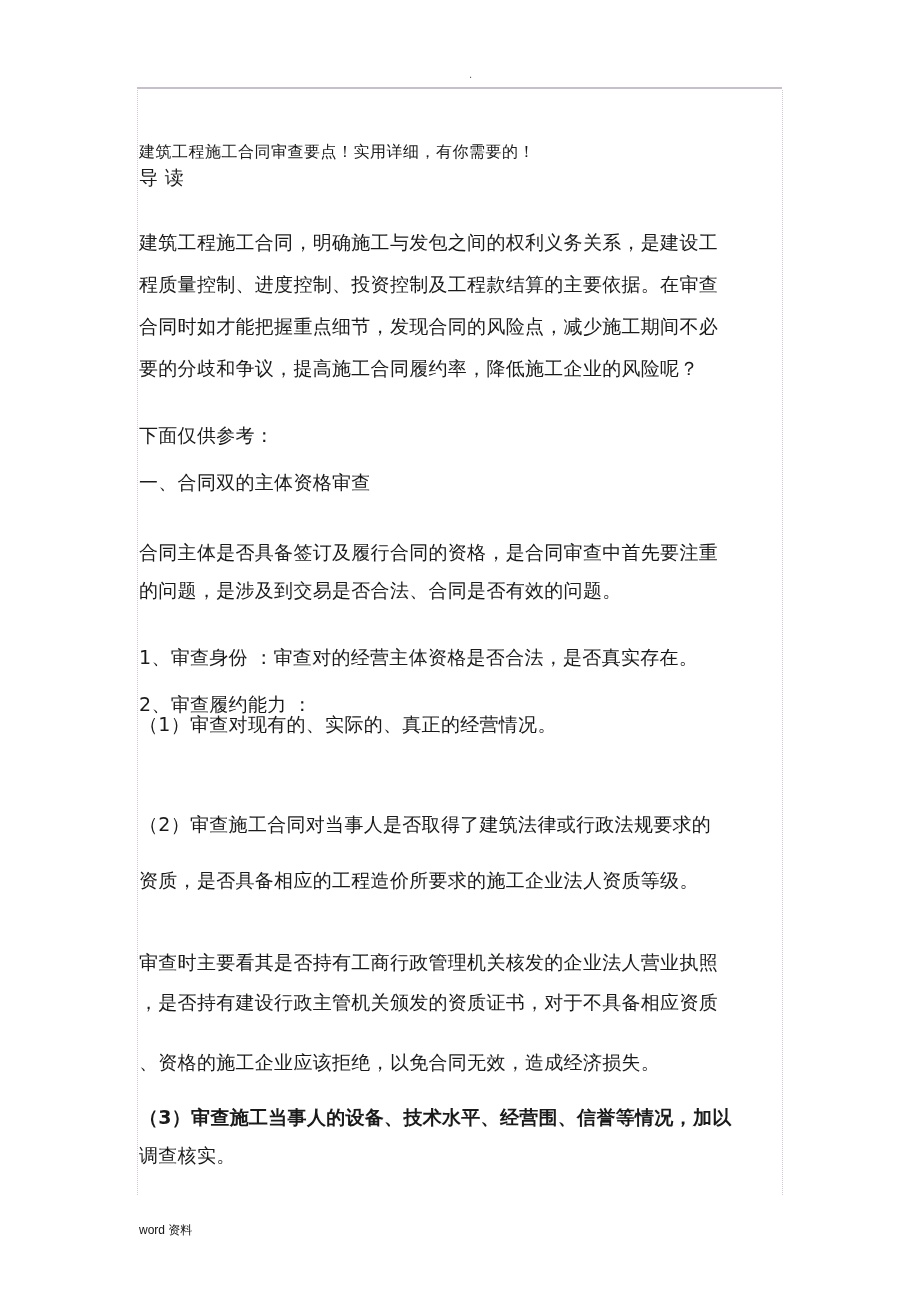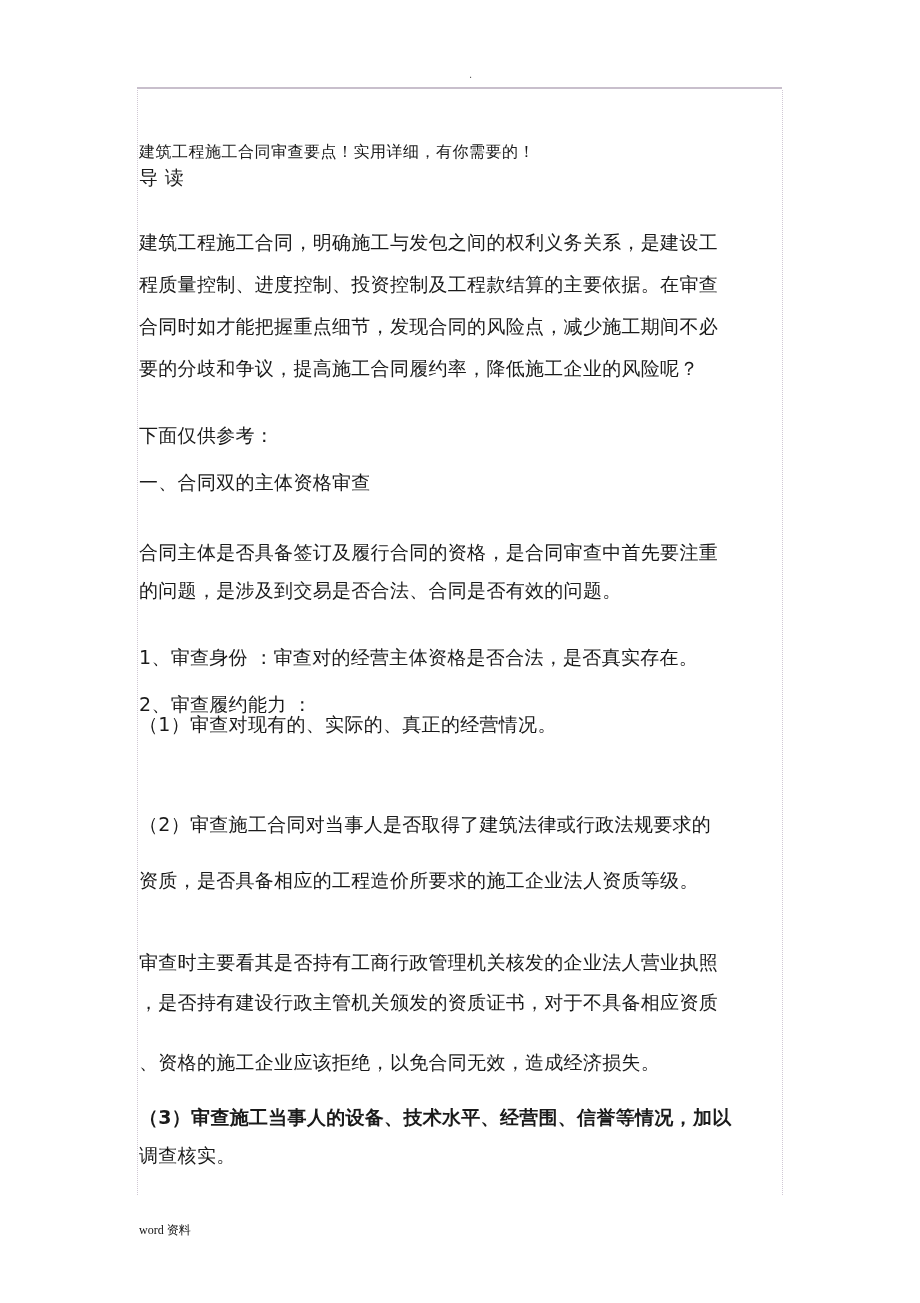--- a/index.html
+++ b/index.html
@@ -6,21 +6,21 @@
     body { width: 920px; height: 1303px; position: relative; overflow: hidden;
            font-family: "DejaVu Sans", "Liberation Sans", sans-serif; color: #1a1a1a; }
     .header-dot { position: absolute; left: 469px; top: 70px; font-size: 10px; color: #555; line-height: 10px; }
     .header-rule { position: absolute; left: 137px; top: 87px; width: 645px; height: 0;
                    border-top: 2px solid #c8bfcc; }
     .page-frame { position: absolute; left: 137px; top: 90px; width: 644px; height: 1105px;
                   border-left: 1px dotted #d0c8d4; border-right: 1px dotted #d0c8d4; }
     .line { position: absolute; left: 139px; white-space: nowrap; font-size: 19px; line-height: 24px; letter-spacing: 0.3px; }
     .title { font-size: 16px; line-height: 28px; letter-spacing: 0.5px; margin-top: 40px; }
     .footer { position: absolute; left: 139px; top: 1222px; font-size: 12px; line-height: 16px;
-              font-family: Liberation Serif, serif; color: #111; }
+              font-family: Liberation Sans, sans-serif; color: #111; }
   </style>
 </head>
 <body>
 
 <div class="header-dot">.</div>
 <div class="header-rule"></div>
 <div class="page-frame"></div>
 
 <div class="line title" style="top:98px;">建筑工程施工合同审查要点！实用详细，有你需要的！</div>
 

